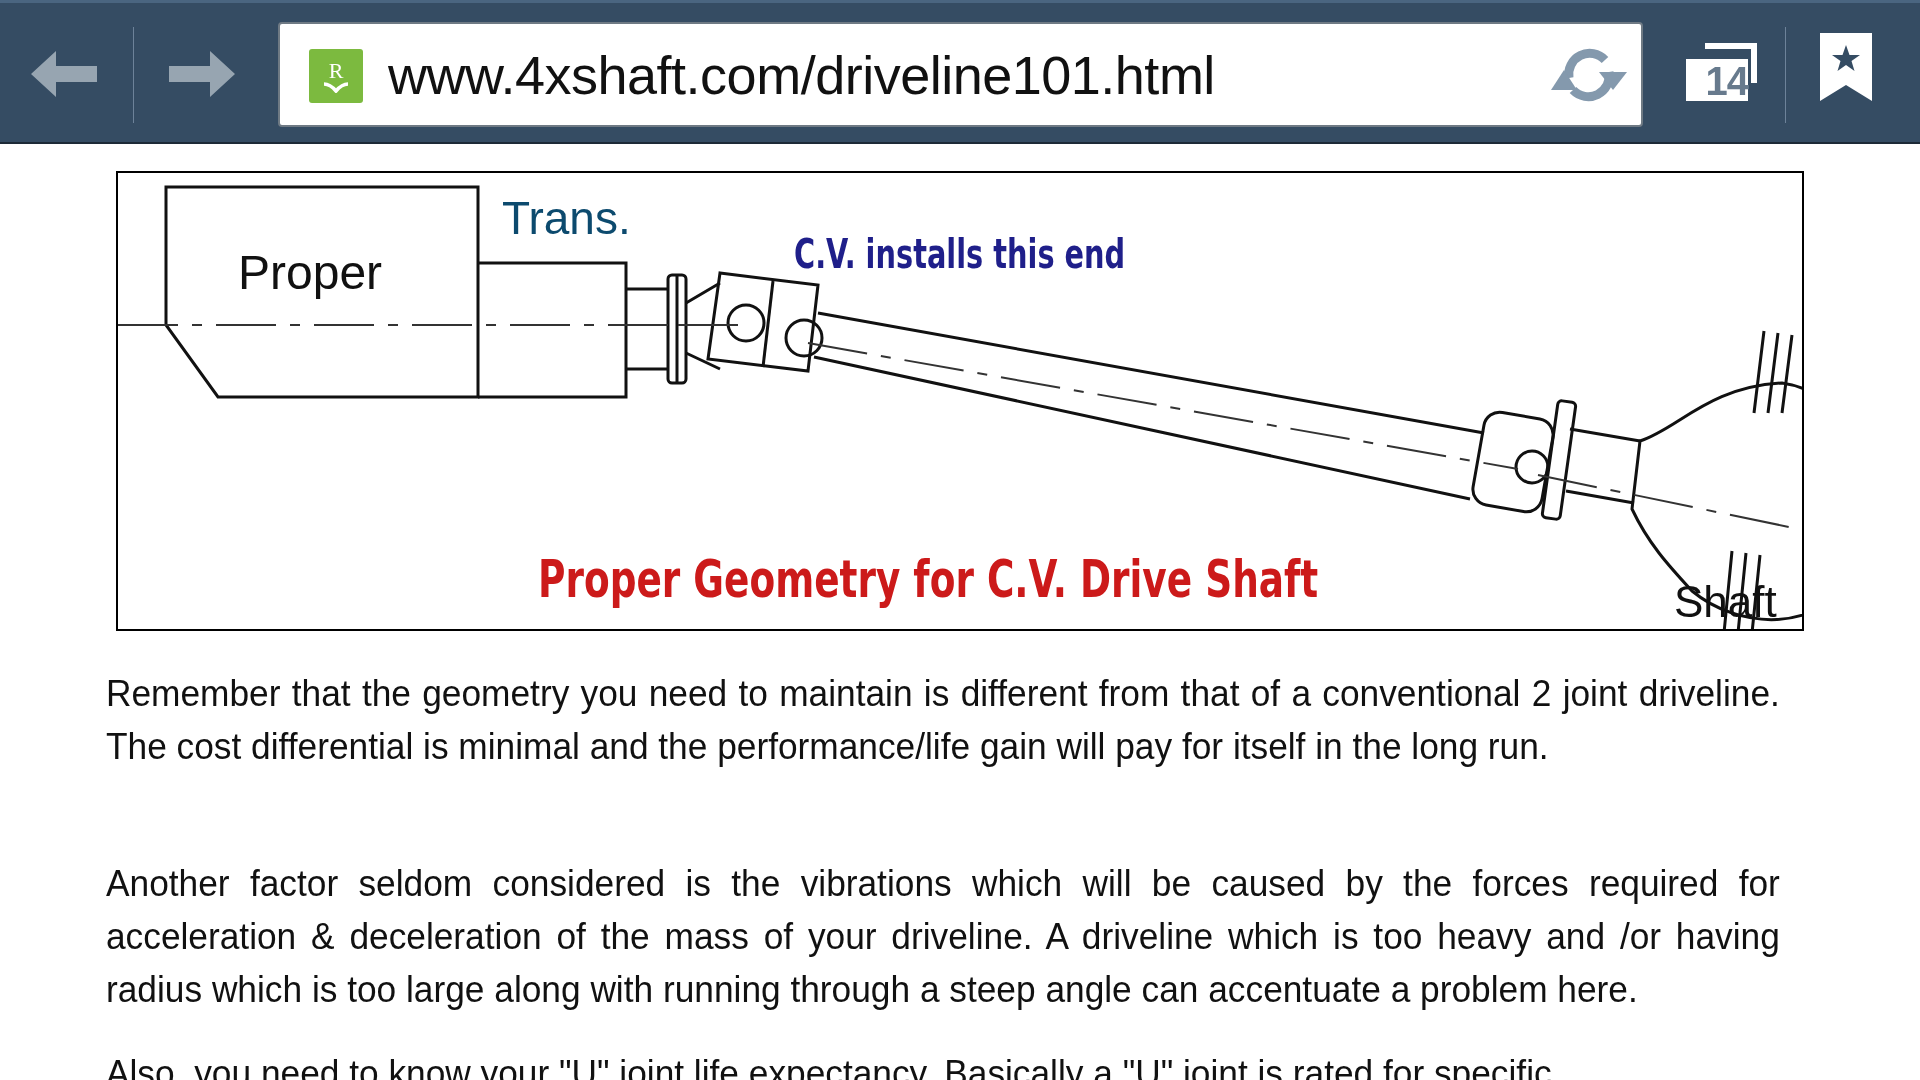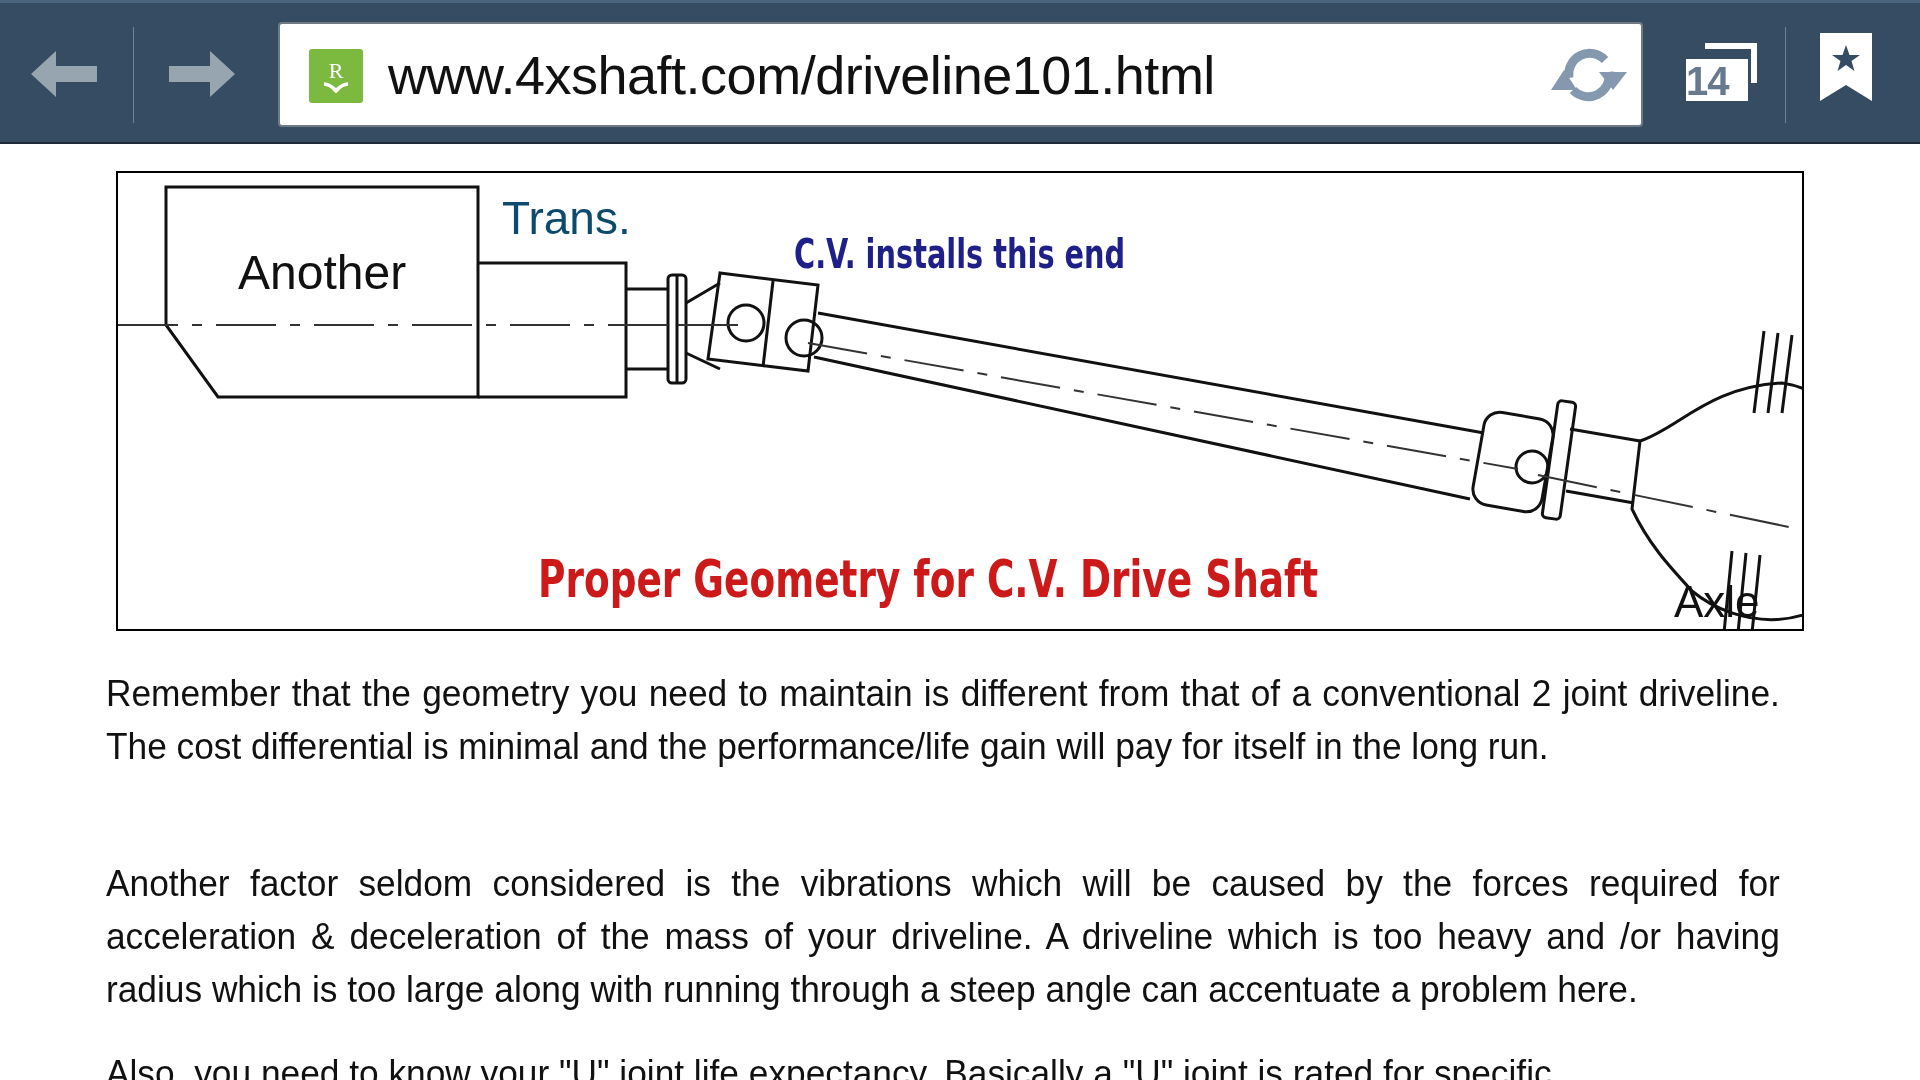--- a/index.html
+++ b/index.html
@@ -116,21 +116,21 @@
       left: 6px;
       top: 26px;
       width: 62px;
       height: 42px;
       background: #ffffff;
       color: #677a8d;
       font-family: "Liberation Sans", sans-serif;
       font-weight: bold;
       font-size: 40px;
       line-height: 44px;
-      text-align: left;
+      text-align: right;
       letter-spacing: -1px;
     }
     .right-divider {
       position: absolute;
       left: 1785px;
       top: 24px;
       width: 1px;
       height: 96px;
       background: #6d8299;
     }
@@ -300,22 +300,22 @@
       </g>
 
       <g stroke="#333" stroke-width="2" stroke-dasharray="60 14 10 14" fill="none">
         <path d="M0 152 L560 152"></path>
         <path d="M560 152 L620 152"></path>
         <path d="M690 170 L1400 296"></path>
         <path d="M1420 302 L1700 360"></path>
       </g>
     </svg>
     <div class="lbl lbl-trans">Trans.</div>
-    <div class="lbl lbl-engine">Another</div>
+    <div class="lbl lbl-engine">Proper</div>
     <div class="lbl lbl-cv">C.V. installs this end</div>
     <div class="lbl lbl-title">Proper Geometry for C.V. Drive Shaft</div>
-    <div class="lbl lbl-axle">Axle</div>
+    <div class="lbl lbl-axle">Shaft</div>
   </div>
 
   <p class="para p1">Remember that the geometry you need to maintain is different from that of a conventional 2 joint driveline. The cost differential is minimal and the performance/life gain will pay for itself in the long run.</p>
   <p class="para p2">Another factor seldom considered is the vibrations which will be caused by the forces required for acceleration &amp; deceleration of the mass of your driveline. A driveline which is too heavy and /or having radius which is too large along with running through a steep angle can accentuate a problem here.</p>
   <p class="para p3">Also, you need to know your "U" joint life expectancy. Basically a "U" joint is rated for specific</p>
 </div>
 
 </body></html>

